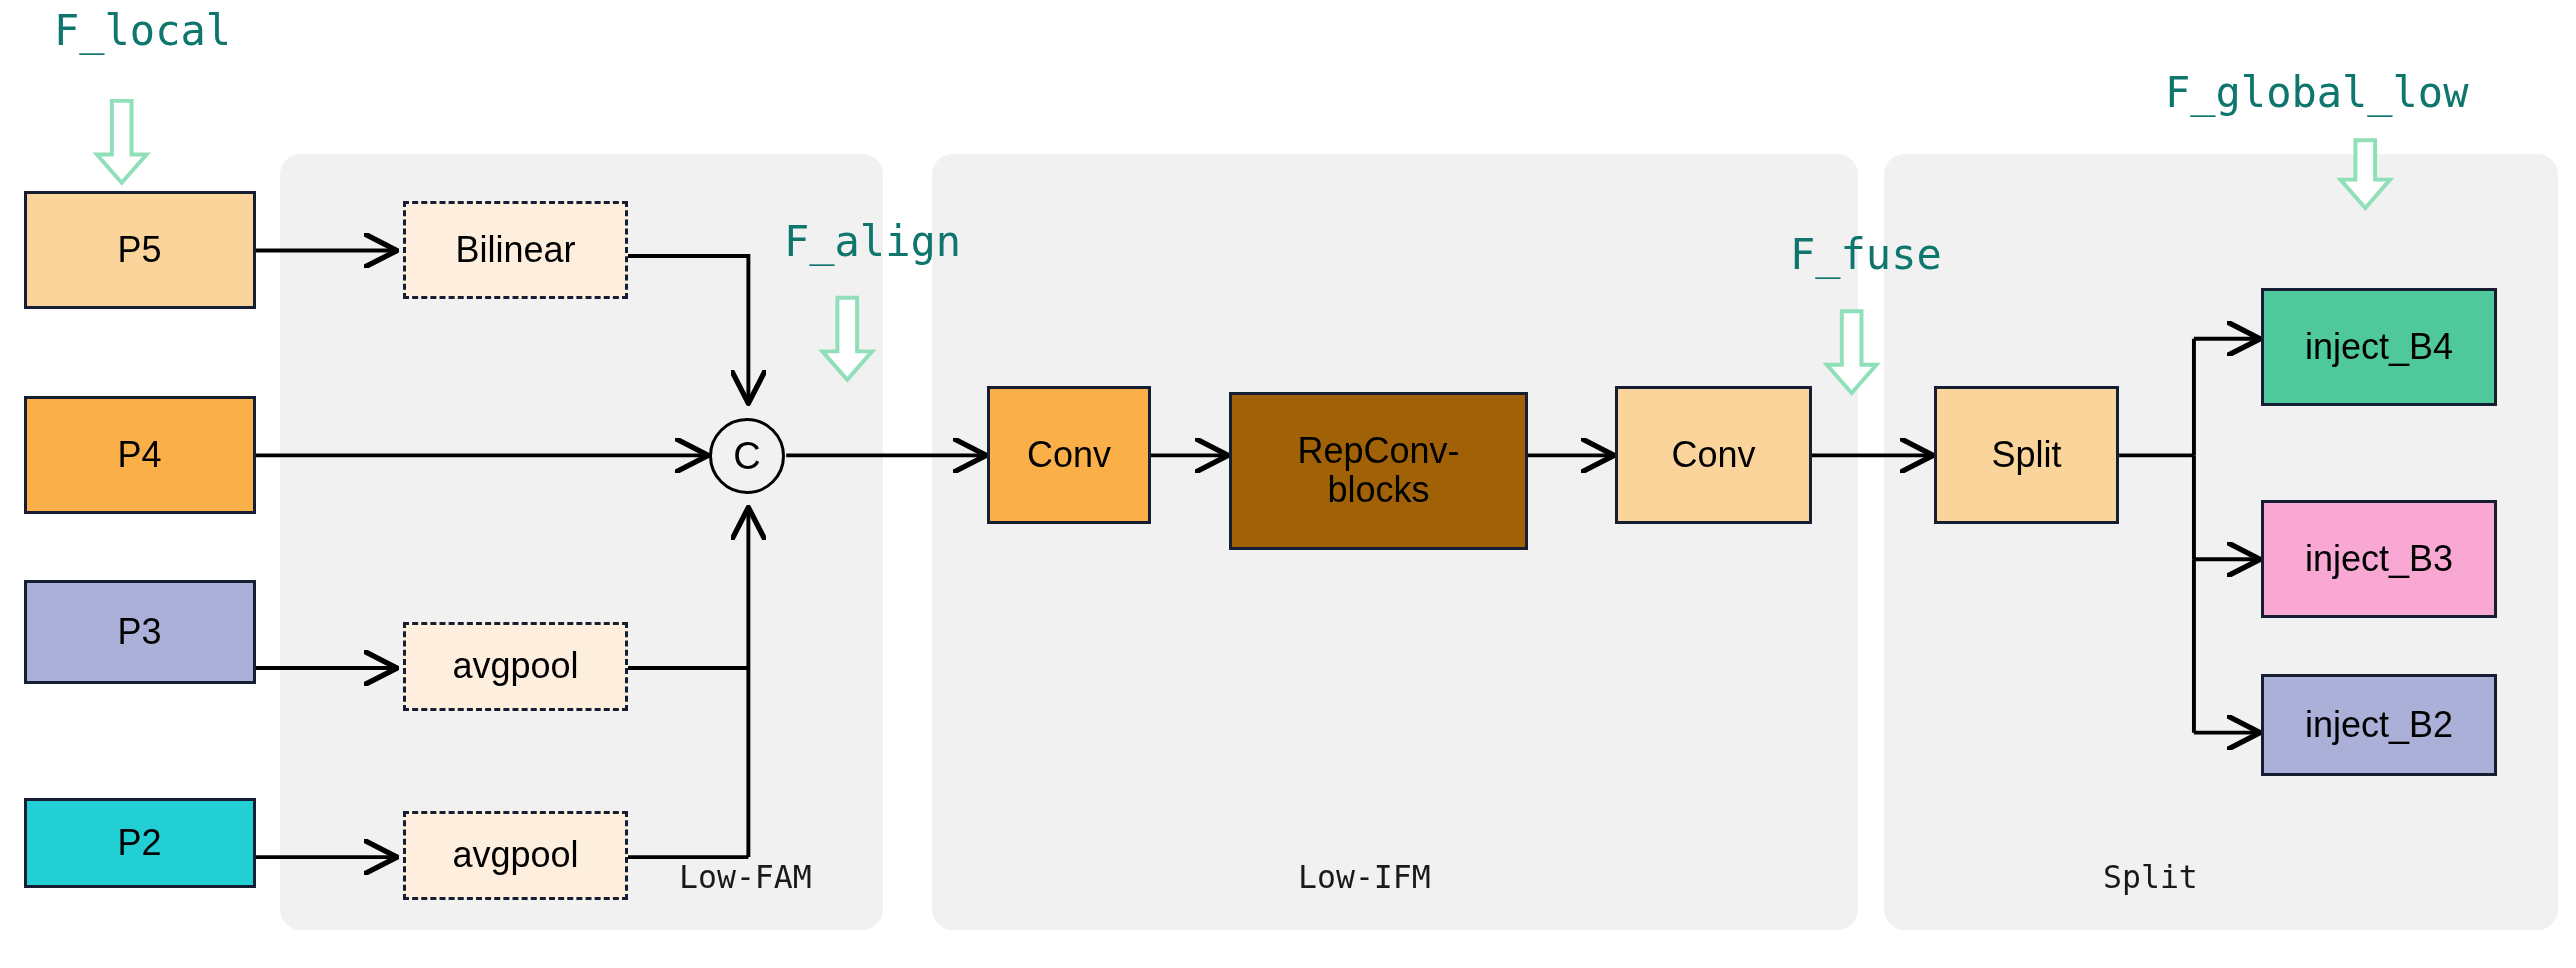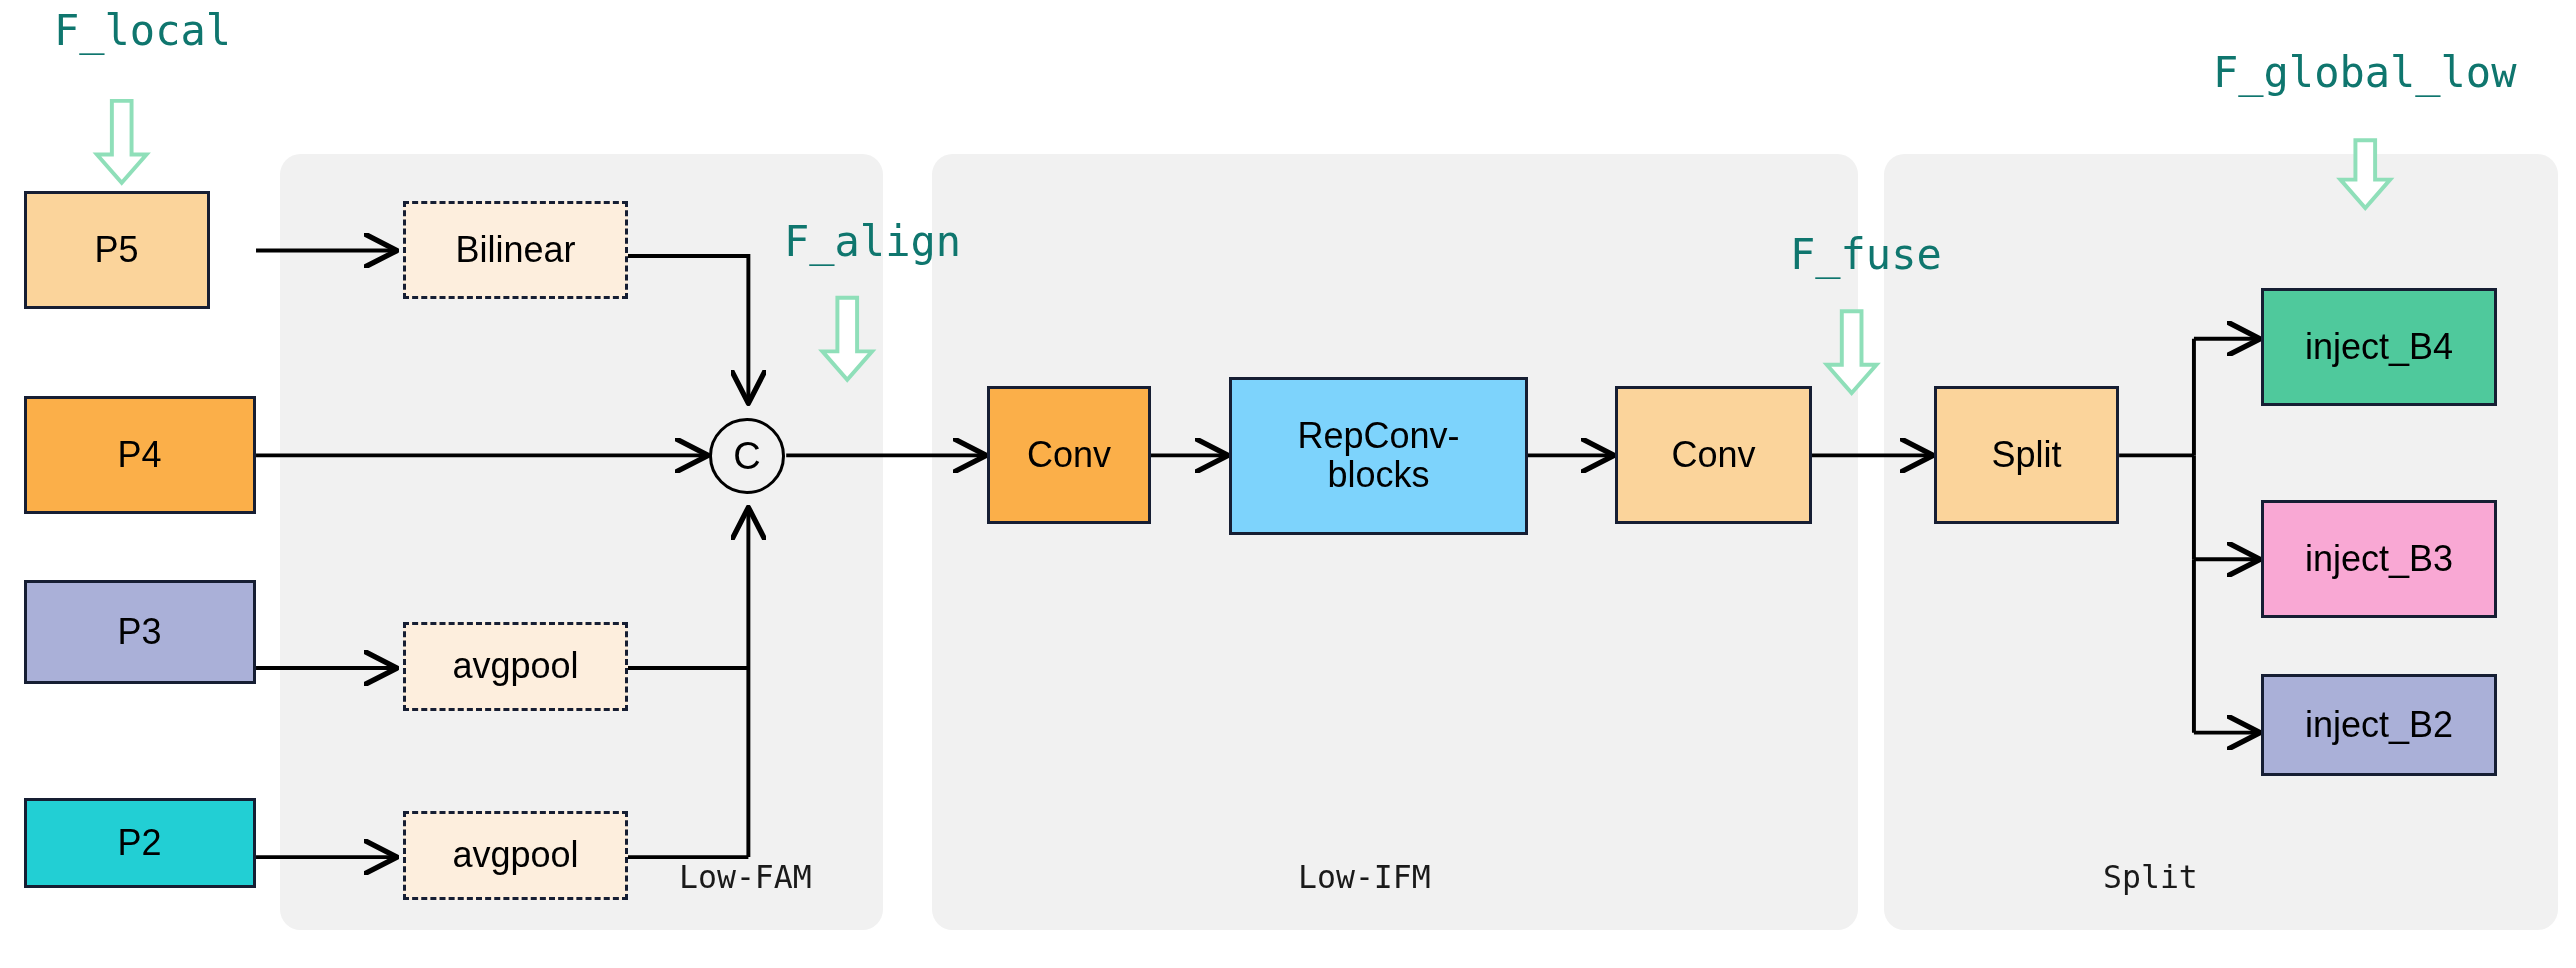--- a/index.html
+++ b/index.html
@@ -147,23 +147,23 @@
     <path class="hollow-arrow" d="M1063,378 L1088,378 L1088,446 L1107,446 L1075.5,482 L1044,446 L1063,446 Z"></path>
 
     <path class="hollow-arrow" d="M2338,395 L2363,395 L2363,463 L2382,463 L2350.5,499 L2319,463 L2338,463 Z"></path>
 
     <path class="hollow-arrow" d="M2990,178 L3015,178 L3015,228 L3034,228 L3002.5,264 L2971,228 L2990,228 Z"></path>
   </svg>
 
   <div class="flow-label" style="left:54px; top:6.3px;">F_local</div>
   <div class="flow-label" style="left:784px; top:217px;">F_align</div>
   <div class="flow-label" style="left:1790px; top:230px;">F_fuse</div>
-  <div class="flow-label" style="left:2165px; top:48px;margin-left:48px;">F_global_low</div>
-
-  <div class="node" style="left:23.6px; top:191px; width:186px; height:118px; background:#fbd49b;">
+  <div class="flow-label" style="left:2165px; top:68px;">F_global_low</div>
+
+  <div class="node" style="left:23.6px; top:191px; width:232px; height:118px; background:#fbd49b;">
     <span>P5</span>
   </div>
   <div class="node" style="left:23.6px; top:396px; width:232px; height:118px; background:#fbaf49;">
     <span>P4</span>
   </div>
   <div class="node" style="left:23.6px; top:580px; width:232px; height:104px; background:#aab0d8;">
     <span>P3</span>
   </div>
   <div class="node" style="left:23.6px; top:798px; width:232px; height:90px; background:#22cfd4;">
     <span>P2</span>
@@ -179,21 +179,21 @@
     <span>avgpool</span>
   </div>
 
   <div class="concat" style="left:709px; top:418px; width:76px; height:76px;">
     <span>C</span>
   </div>
 
   <div class="node" style="left:987px; top:386px; width:164px; height:138px; background:#fbaf49;">
     <span>Conv</span>
   </div>
-  <div class="node" style="left:1229px; top:377px; width:299px; height:158px; background:#7dd3fc;">
+  <div class="node" style="left:1229px; top:392px; width:299px; height:158px; background:#a16207;">
     <span>RepConv-
 blocks</span>
   </div>
   <div class="node" style="left:1615px; top:386px; width:197px; height:138px; background:#fbd49b;">
     <span>Conv</span>
   </div>
 
   <div class="node" style="left:1934px; top:386px; width:185px; height:138px; background:#fbd49b;">
     <span>Split</span>
   </div>

